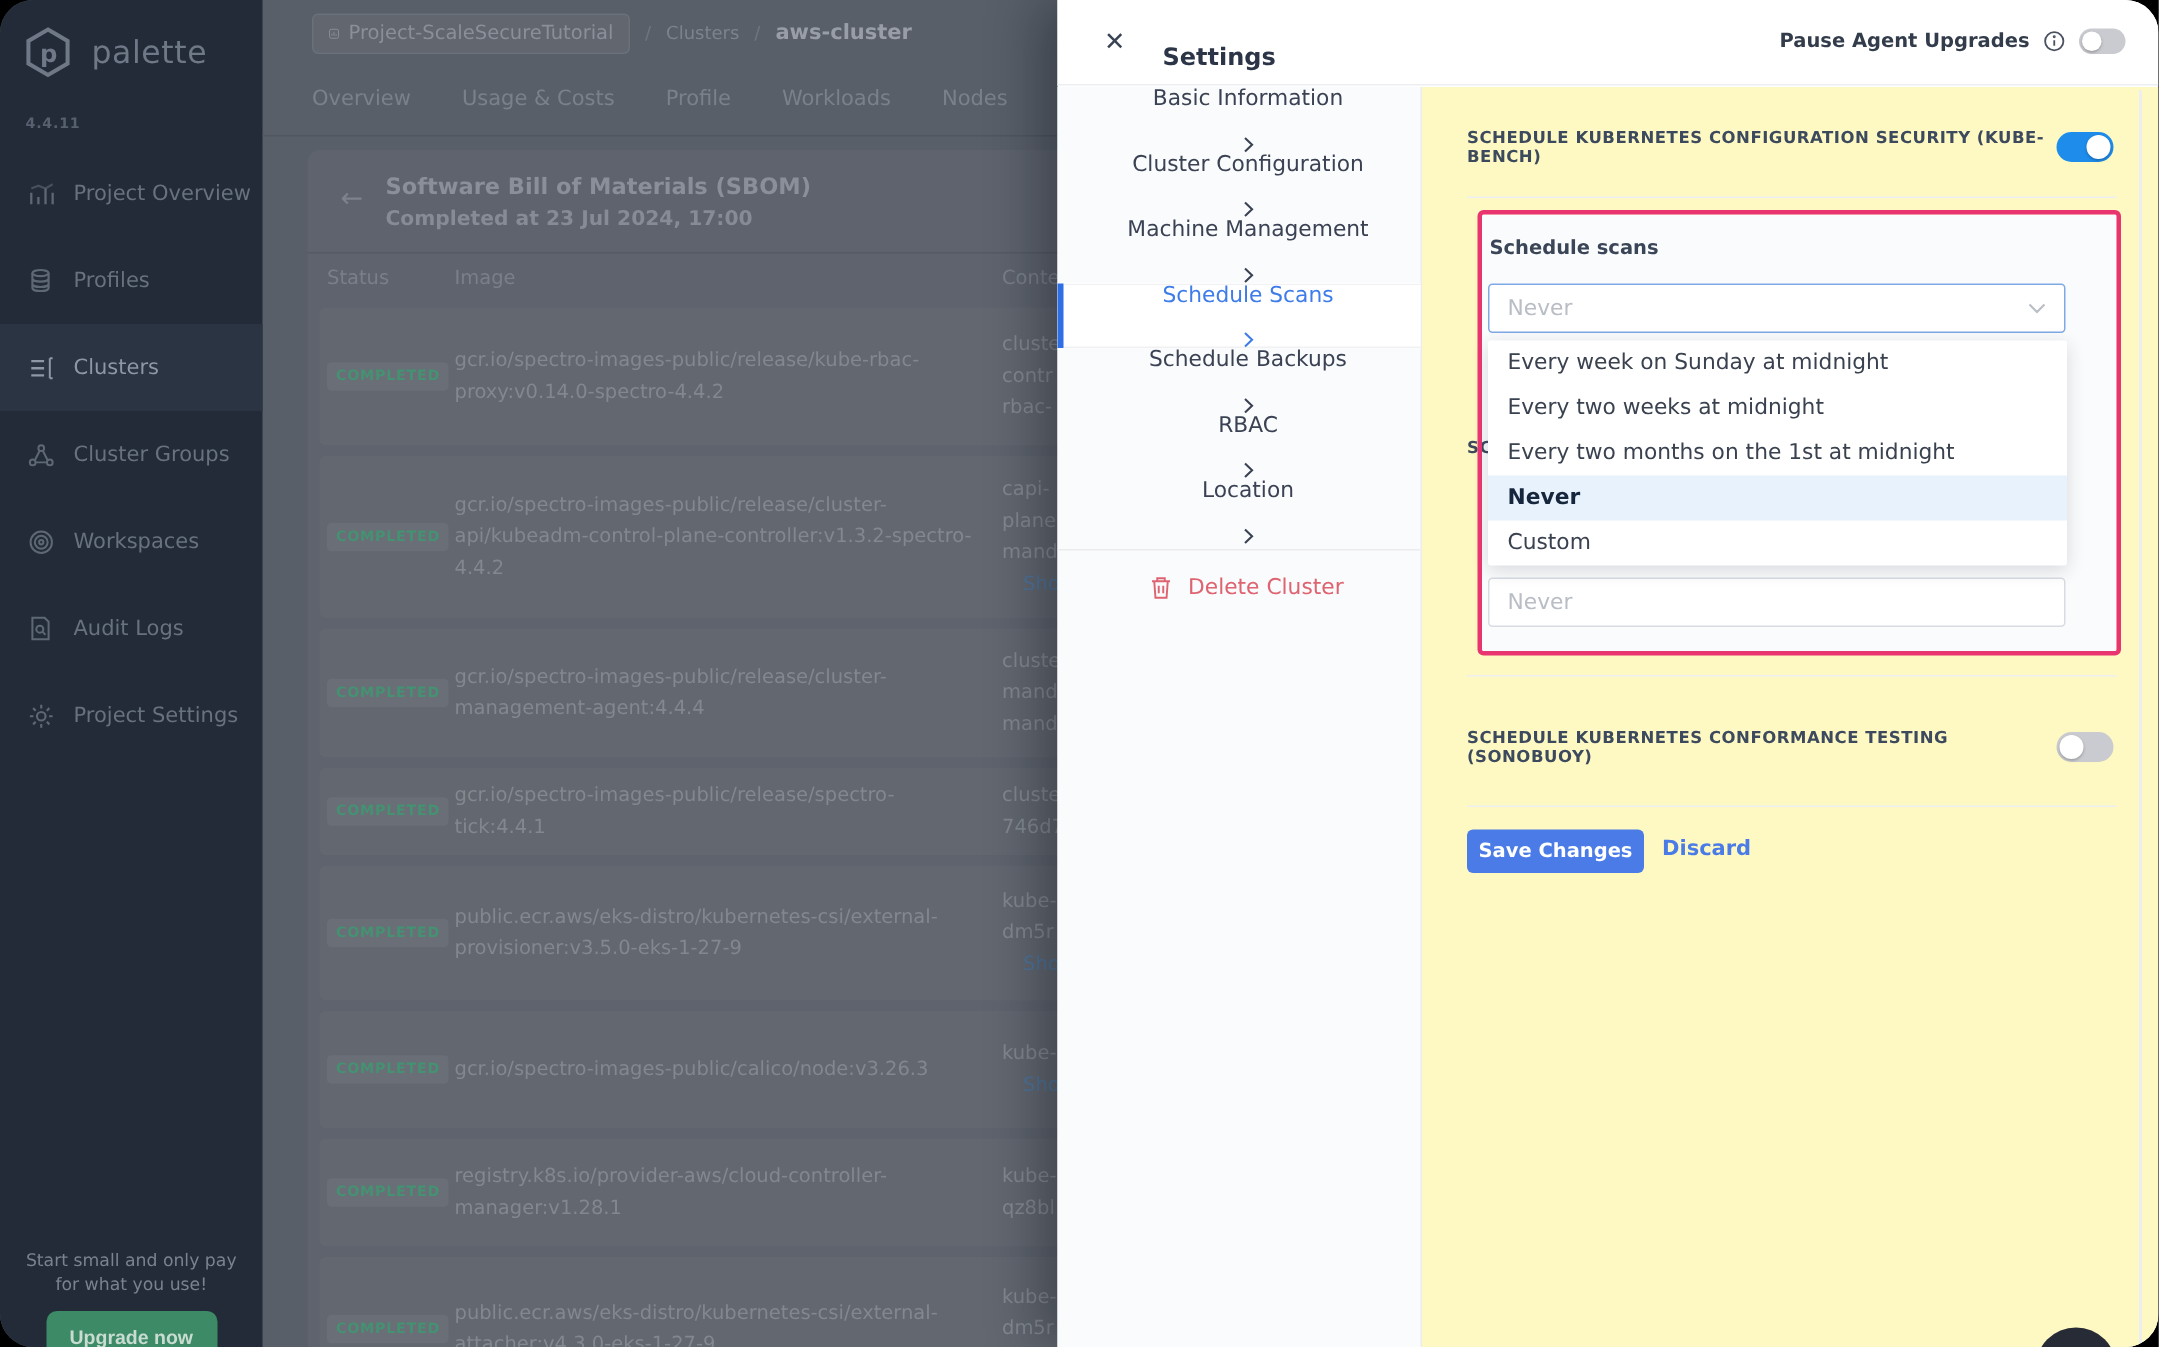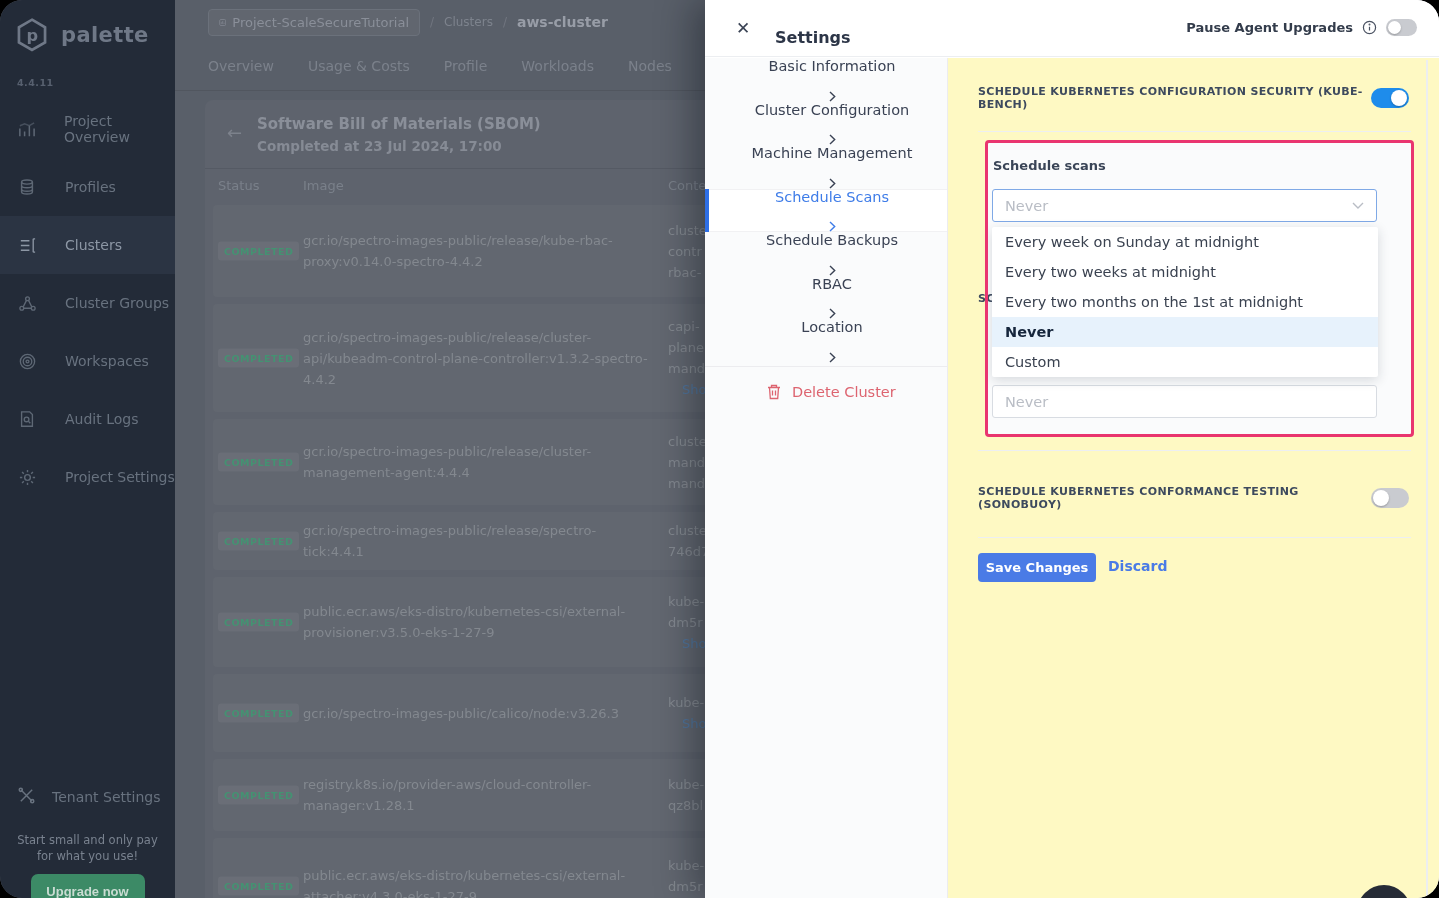--- a/index.html
+++ b/index.html
@@ -4,24 +4,24 @@
 <style>
   html,body{margin:0;padding:0;background:#000;}
   body{width:1439px;height:898px;overflow:hidden;font-family:"DejaVu Sans",sans-serif;}
   *{box-sizing:border-box;}
   .screen{position:relative;width:1439px;height:898px;background:#595f69;border-radius:22px;overflow:hidden;}
 
   
   .sidebar{position:absolute;left:0;top:0;bottom:0;width:175px;background:#232b38;z-index:1;}
   .logo-row{display:flex;align-items:center;gap:10px;padding:16px 0 0 13px;cursor:pointer;}
   .logo-mark{width:38px;height:38px;display:flex;align-items:center;justify-content:center;}
-  .logo-text{font-size:21px;font-weight:700;color:#6f7887;letter-spacing:.4px;}
+  .logo-text{font-size:21px;font-weight:400;color:#6f7887;letter-spacing:.4px;}
   .version{padding:23px 0 0 17px;font-size:9.5px;color:#57606f;font-weight:600;letter-spacing:.5px;}
   .nav{position:absolute;top:100px;left:0;right:0;}
-  .nav-item{height:58px;display:flex;align-items:center;gap:28px;padding-left:17px;color:#68727f;font-size:14px;font-weight:500;cursor:pointer;}
+  .nav-item{height:58px;display:flex;align-items:center;gap:12px;padding-left:17px;color:#68727f;font-size:14px;font-weight:500;cursor:pointer;}
   .nav-item .nicon{width:20px;height:20px;display:flex;align-items:center;justify-content:center;color:#5e6875;}
   .nav-item.active{background:#2b3443;color:#8d97a5;}
   .nav-item.active .nicon{color:#8d97a5;}
   .sidebar-bottom{position:absolute;bottom:-10px;left:0;right:0;}
   .tenant-item{height:54px;display:flex;align-items:center;gap:16px;padding-left:17px;color:#68727f;font-size:14px;font-weight:500;cursor:pointer;}
   .promo{margin:8px 12px 10px;text-align:center;font-size:11.5px;line-height:16px;color:#79828f;font-weight:500;}
   .upgrade-btn{display:block;margin:2px auto 0;width:114px;height:34px;background:#3c8a66;border:none;border-radius:7px;color:#c9dcd2;font-size:13px;font-weight:600;cursor:pointer;}
 
   
   .main{position:absolute;left:175px;top:0;right:0;bottom:0;z-index:2;}
@@ -196,28 +196,20 @@
             <svg width="19" height="19" viewBox="0 0 20 20" fill="none" stroke="currentColor" stroke-width="1.5">
               <circle cx="10" cy="10" r="3"></circle>
               <path d="M10 2v2.5M10 15.5V18M2 10h2.5M15.5 10H18M4.3 4.3l1.8 1.8M13.9 13.9l1.8 1.8M15.7 4.3l-1.8 1.8M6.1 13.9l-1.8 1.8"></path>
             </svg>
           </span>
         <span>Project Settings</span>
       </div>
     </nav>
 
     <div class="sidebar-bottom">
-      <div class="tenant-item">
-        <span class="nicon"><svg width="19" height="19" viewBox="0 0 20 20" fill="none" stroke="currentColor" stroke-width="1.5">
-              <path d="M4 4l12 12M16 4L4 16"></path>
-              <circle cx="4" cy="4" r="1.7"></circle>
-              <circle cx="16" cy="16" r="1.7"></circle>
-            </svg></span>
-        <span>Tenant Settings</span>
-      </div>
       <div class="promo">
         <span>Start small and only pay</span><br>
         <span>for what you use!</span>
       </div>
       <button class="upgrade-btn">Upgrade now</button>
     </div>
   </aside>
 
   <main class="main">
     <div class="breadcrumbs">

